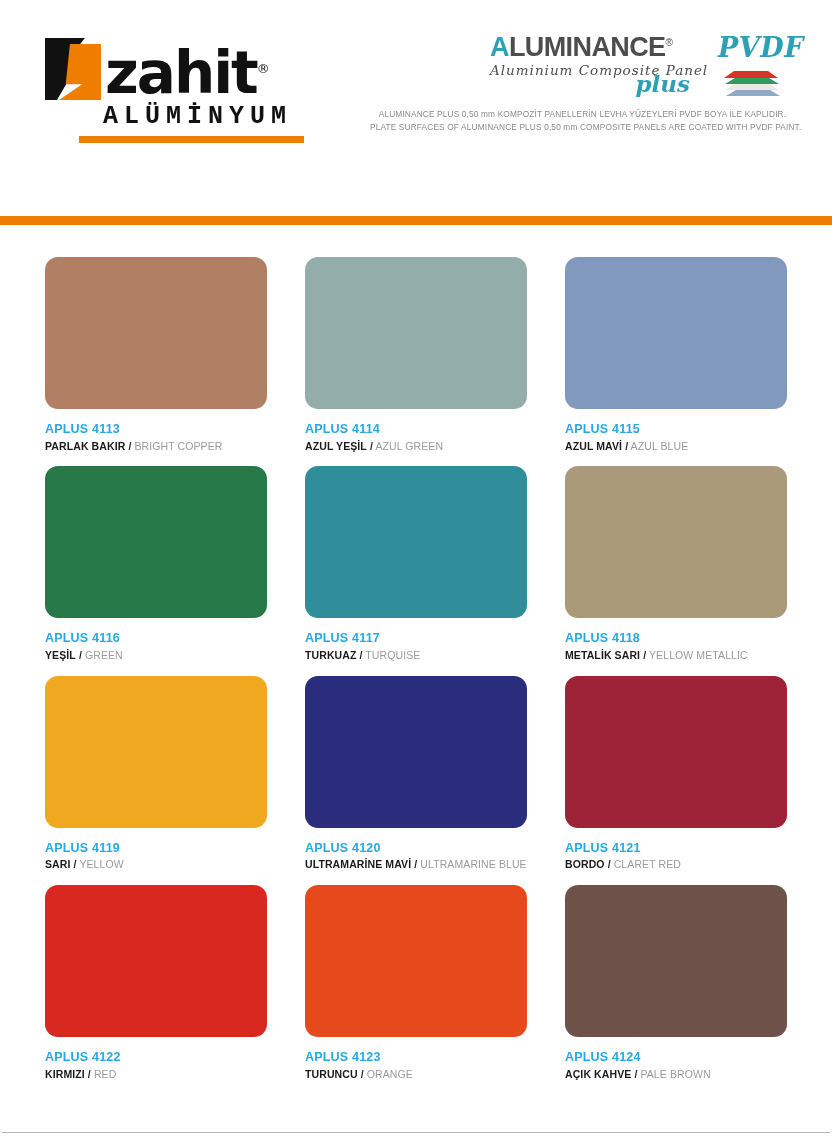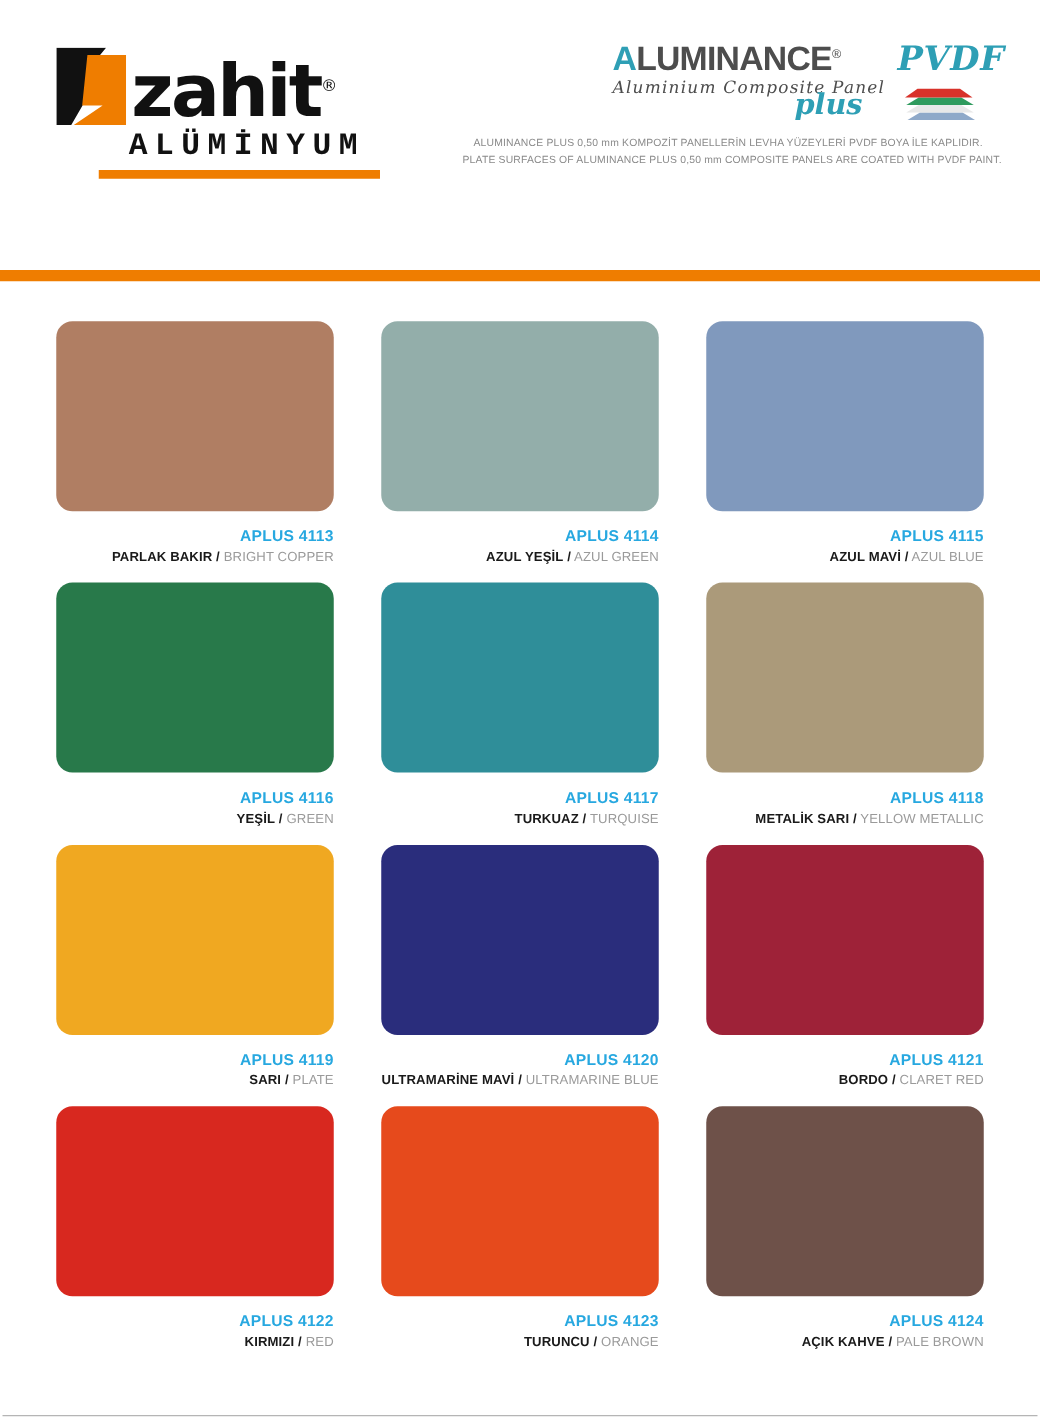--- a/index.html
+++ b/index.html
@@ -156,21 +156,21 @@
     grid-template-columns: repeat(3, 1fr);
     column-gap: 38px;
     row-gap: 0;
   }
   .cell { padding-bottom: 12px; }
   .swatch {
     width: 100%;
     height: 152px;
     border-radius: 13px;
   }
-  .cap { text-align: right; margin-top: 13px; }
+  .cap { text-align: left; margin-top: 13px; }
   .cap-code {
     font-family: "Liberation Sans", sans-serif;
     font-weight: 700;
     font-size: 12.5px;
     color: #27a8e0;
     letter-spacing: 0.2px;
     line-height: 1.25;
   }
   .cap-names {
     font-family: "Liberation Sans", sans-serif;
@@ -311,21 +311,21 @@
         </div>
       </div>
 
       <div class="cell">
         <div class="swatch" style="background: rgb(240, 168, 33);"></div>
         <div class="cap">
           <div class="cap-code">APLUS 4119</div>
           <div class="cap-names">
             <span class="cap-tr">SARI</span>
             <span class="cap-sep">/</span>
-            <span class="cap-en">PLATE</span>
+            <span class="cap-en">YELLOW</span>
           </div>
         </div>
       </div>
 
       <div class="cell">
         <div class="swatch" style="background: rgb(42, 45, 124);"></div>
         <div class="cap">
           <div class="cap-code">APLUS 4120</div>
           <div class="cap-names">
             <span class="cap-tr">ULTRAMARİNE MAVİ</span>

